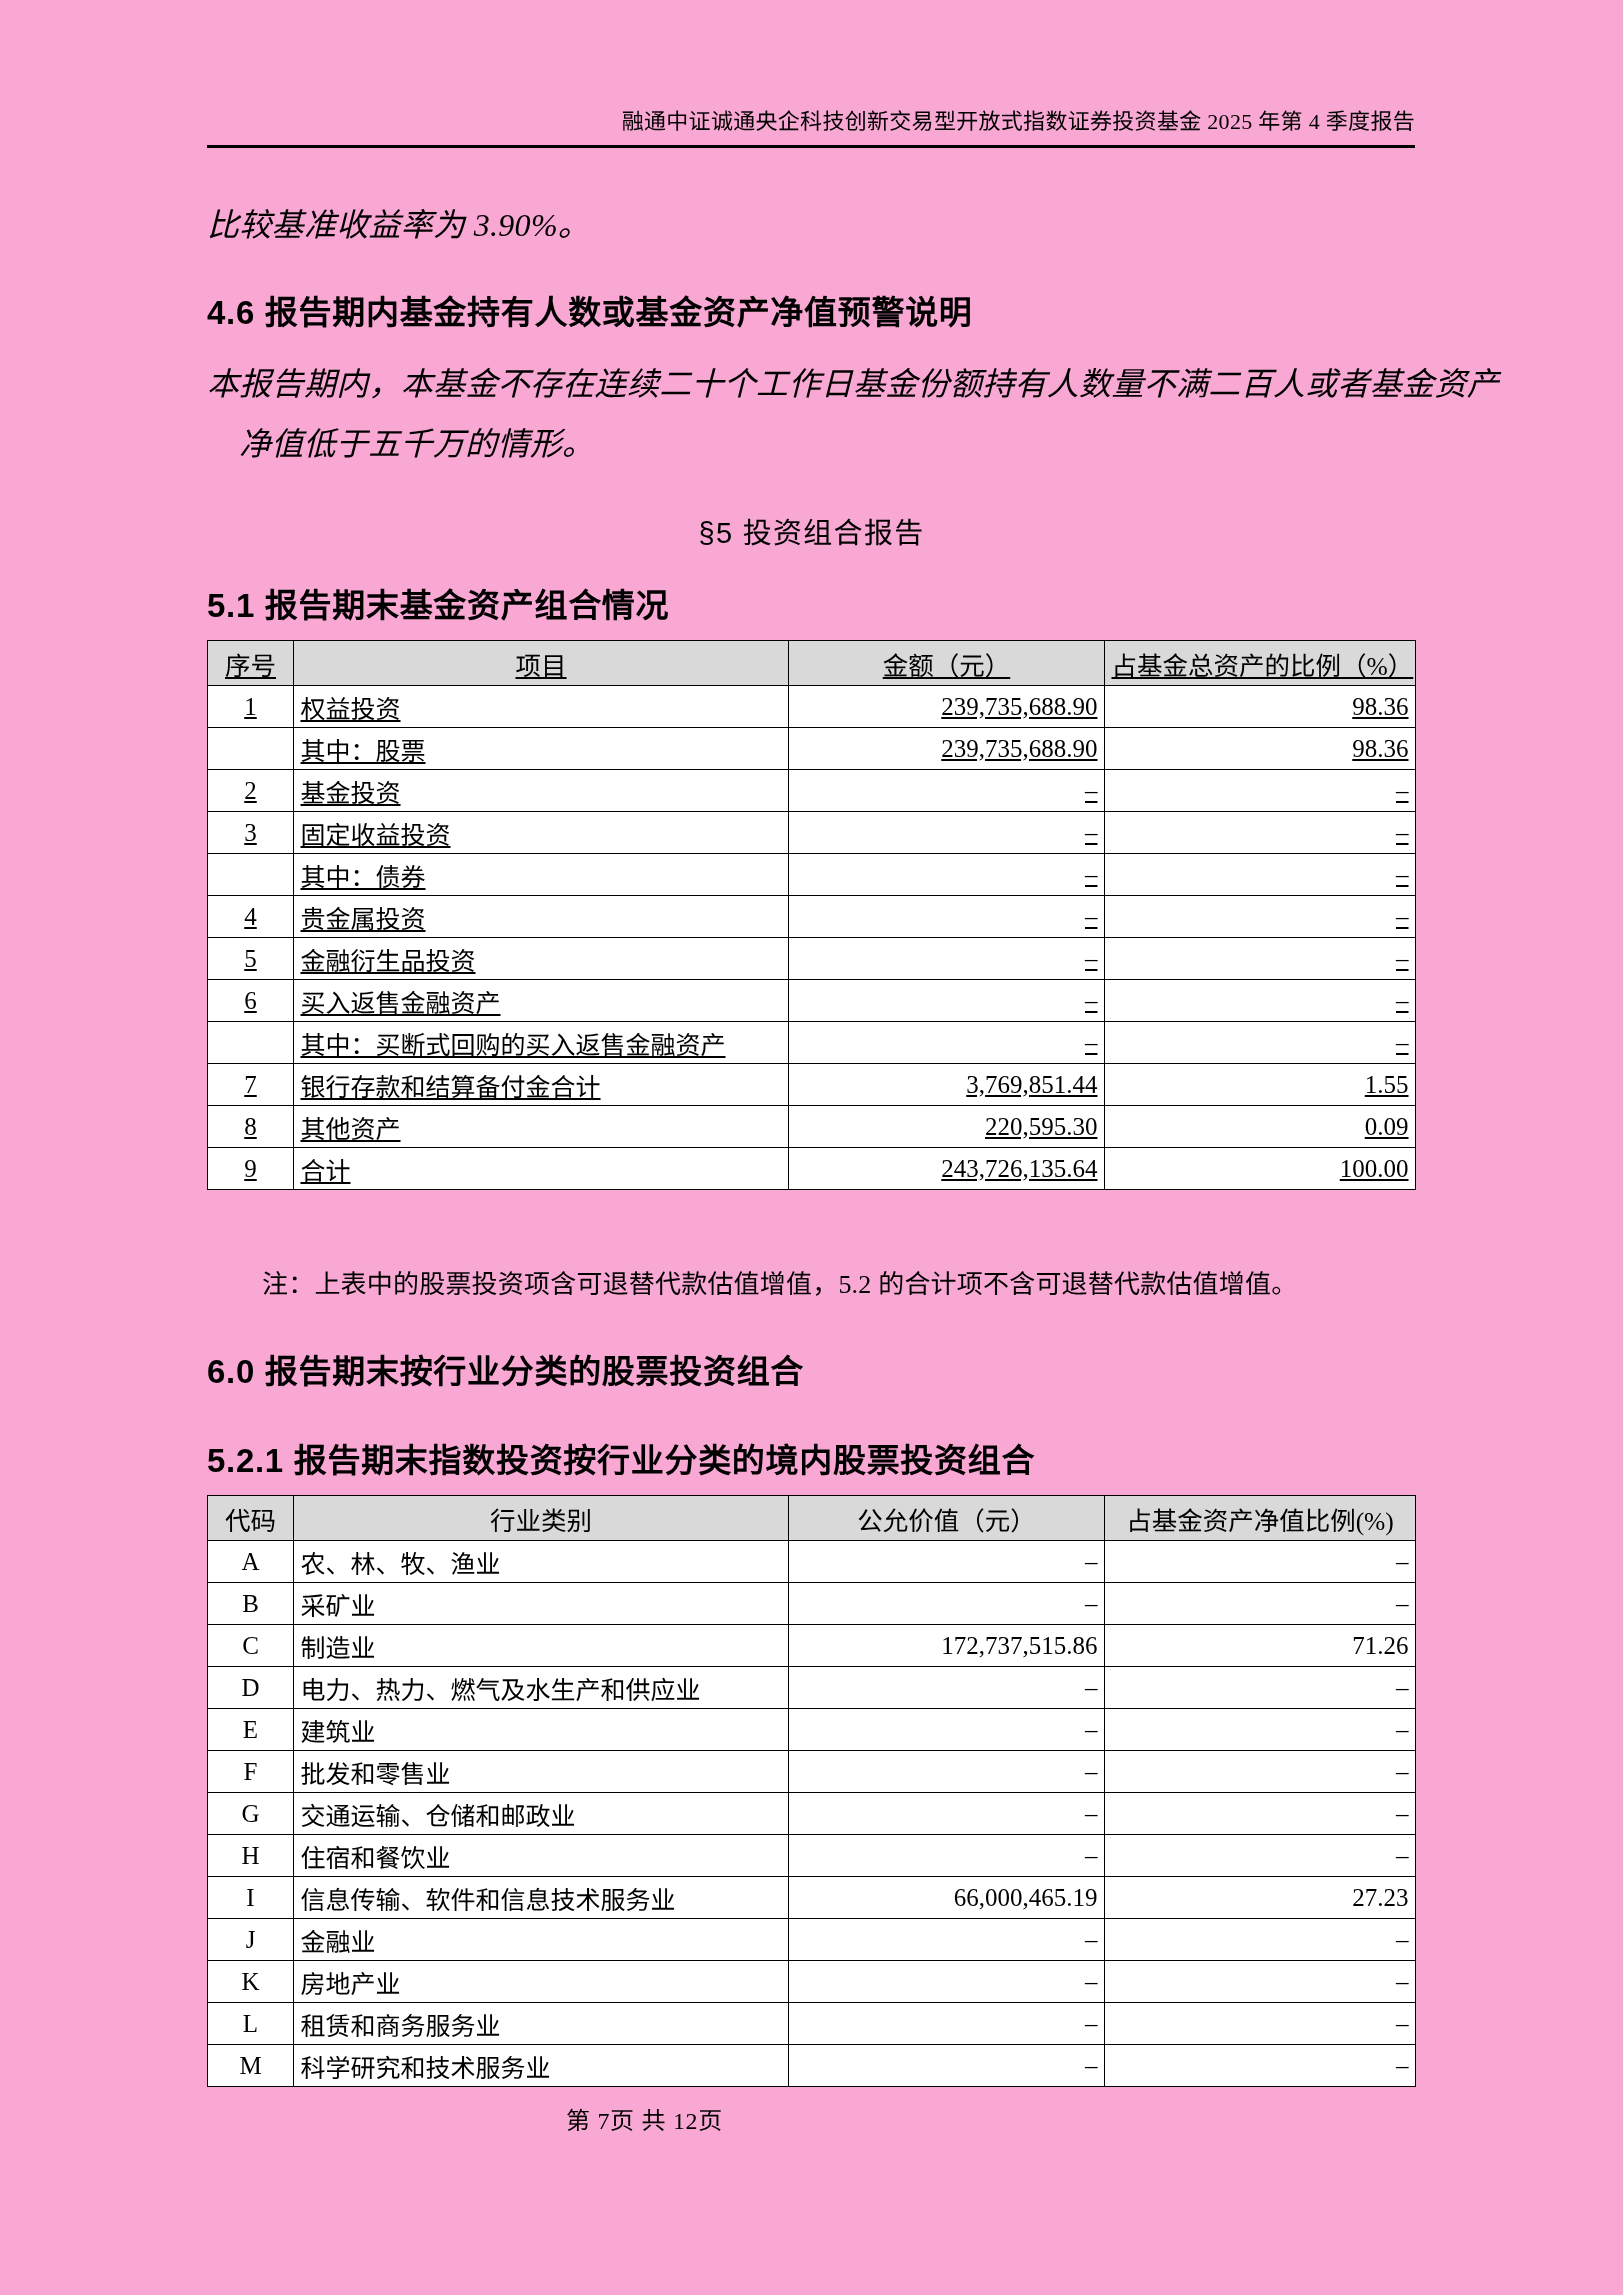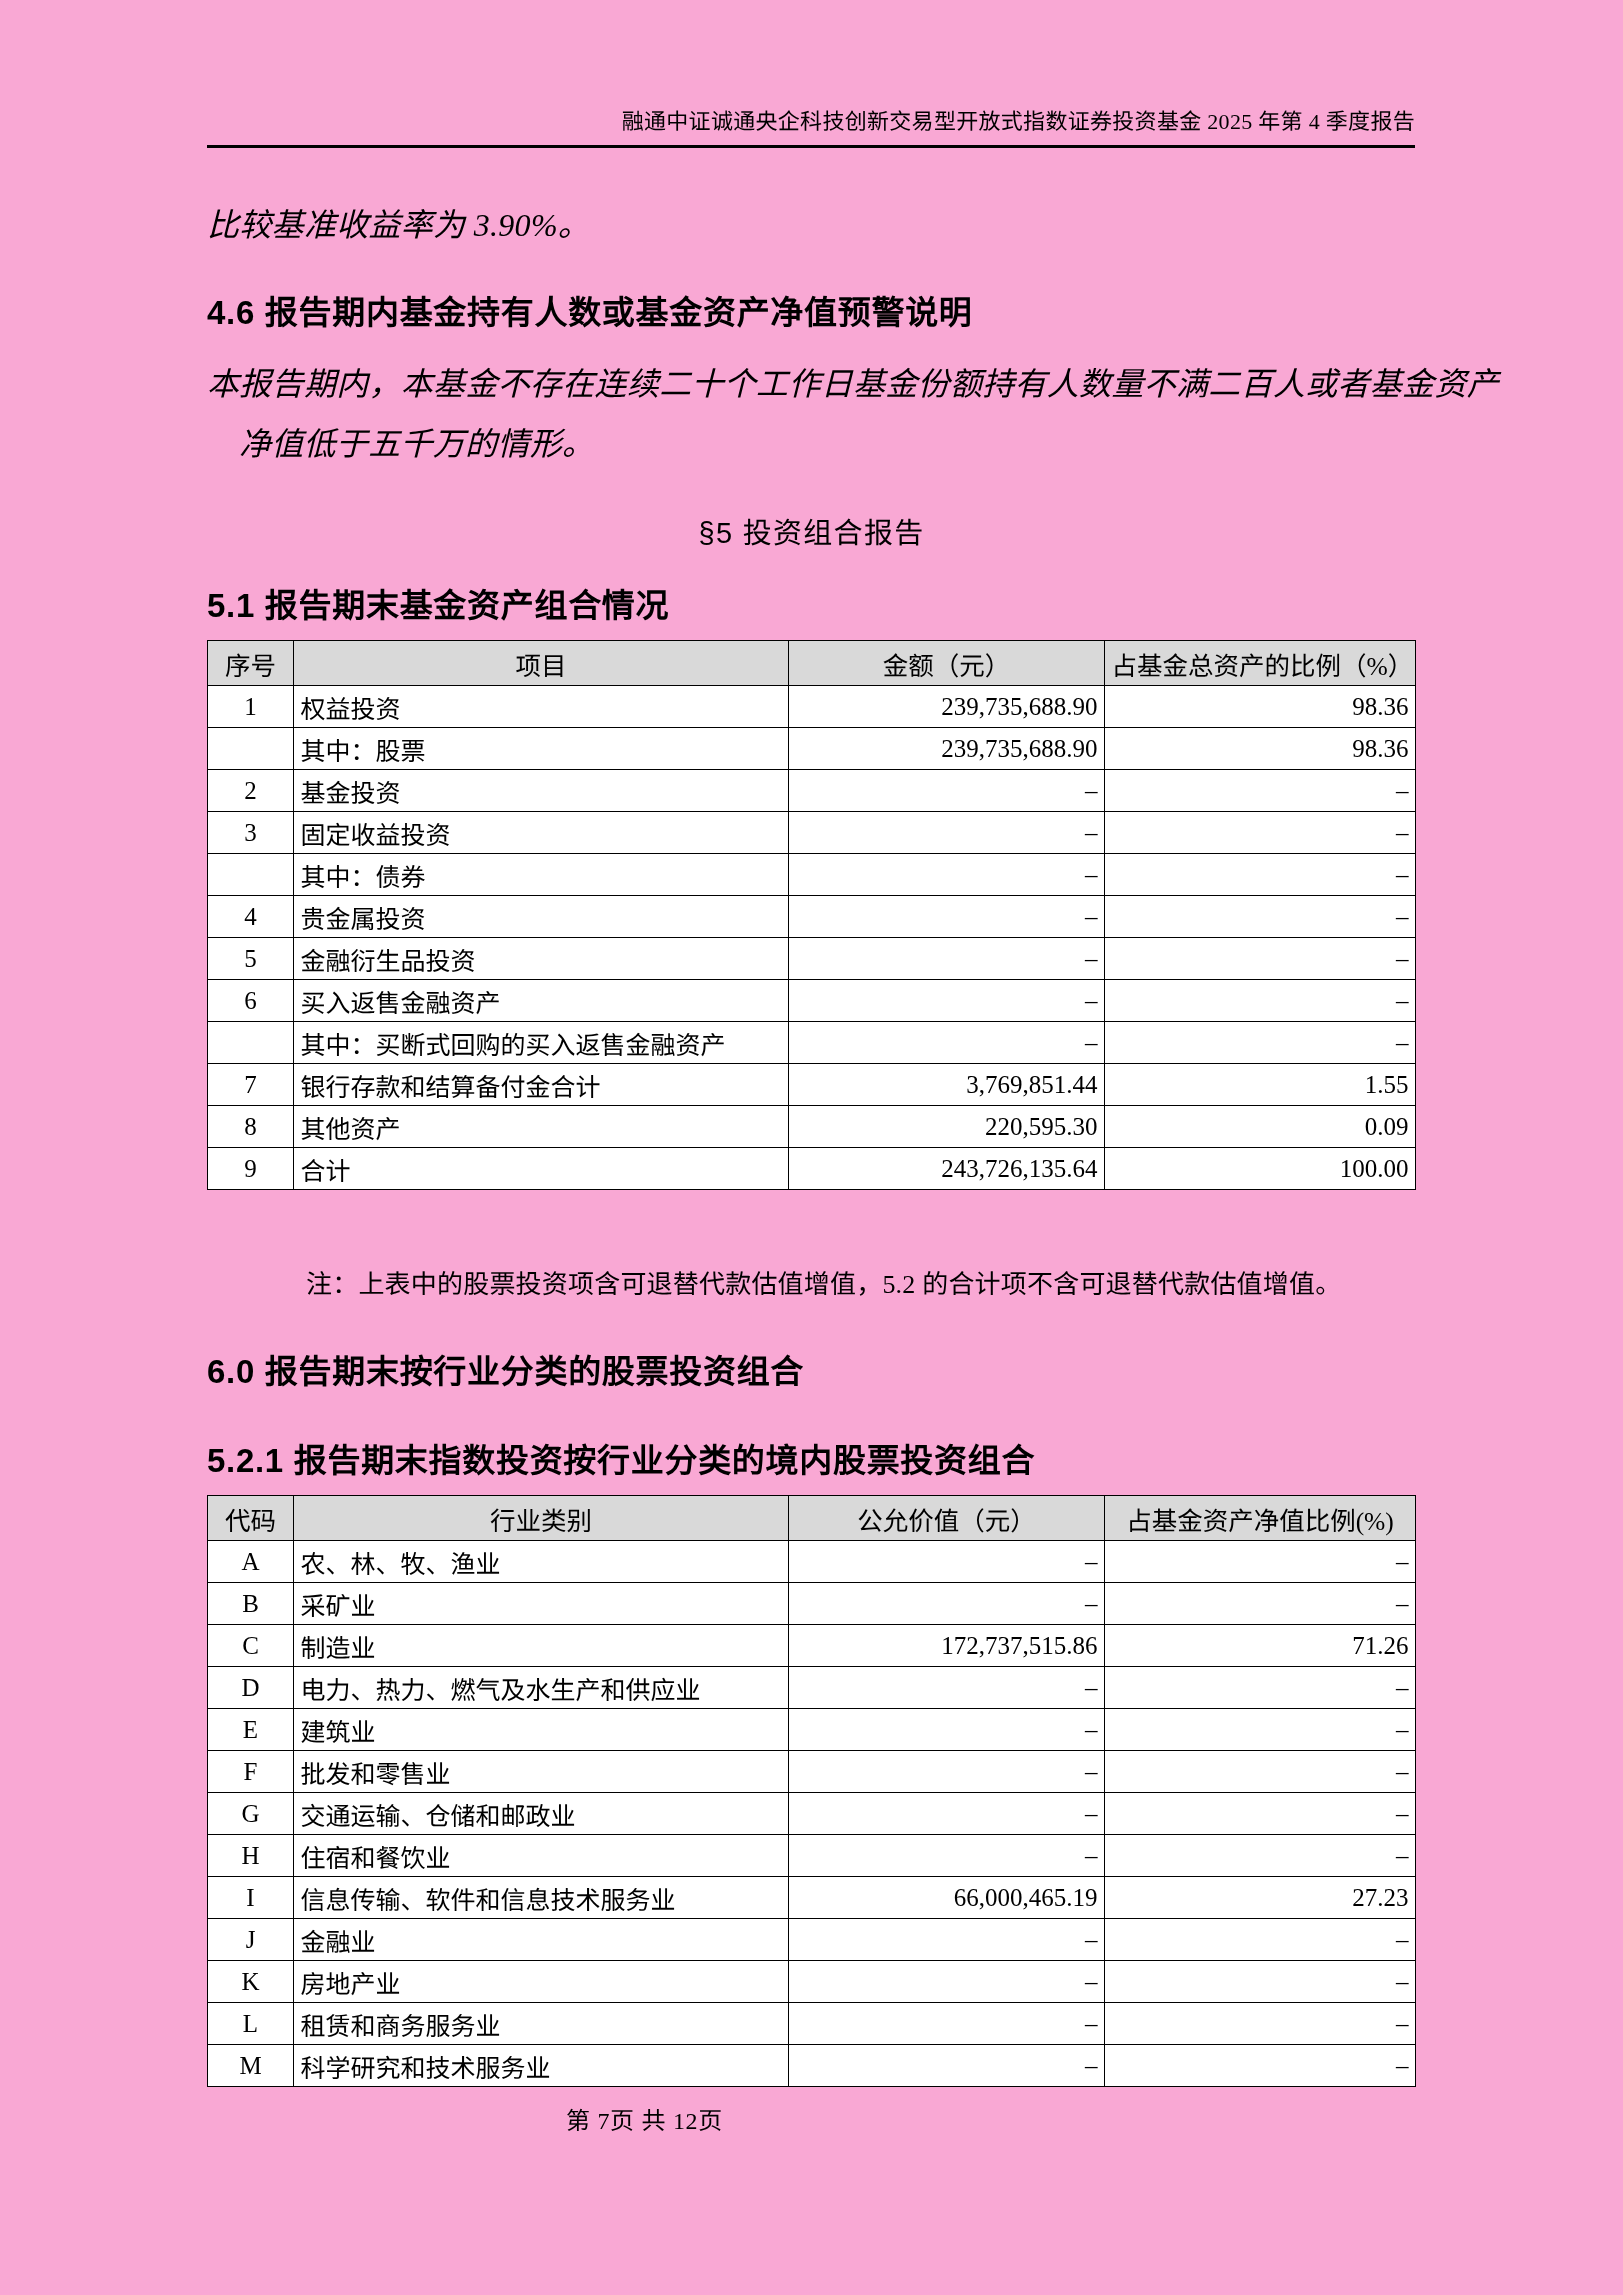--- a/index.html
+++ b/index.html
@@ -98,21 +98,20 @@
   .c-right { text-align: right; padding-right: 9.2px; }
   .indent1 { padding-left: 22px; }
   .indent2 { padding-left: 68px; }
 
   
   .note-line {
     position: absolute;
     font-size: 26px;
     white-space: nowrap;
     letter-spacing: 0.2px;
-    margin-left: 44px;
   }
 
   
   .page-footer {
     position: absolute;
     left: 0;
     width: 1289px;
     text-align: center;
     font-size: 24px;
     letter-spacing: 0.7px;
@@ -130,21 +129,21 @@
 
   <div class="h2" style="left:207px; top:296px;">4.6 报告期内基金持有人数或基金资产净值预警说明</div>
 
   <div class="body-line" style="left:207px; top:368px;">本报告期内，本基金不存在连续二十个工作日基金份额持有人数量不满二百人或者基金资产</div>
   <div class="body-line" style="left:207px; top:428px;margin-left:32px;">净值低于五千万的情形。</div>
 
   <div class="h1-center" style="top:509px;">§5 投资组合报告</div>
 
   <div class="h2" style="left:207px; top:589px;">5.1 报告期末基金资产组合情况</div>
 
-  <table class="doc-table" id="asset-table" style="left:207px; top:640px; width:1208px;">
+  <table class="doc-table" id="asset-table" style="left:207px; top:640px; width:1208px;text-decoration:underline;">
     <colgroup>
       <col style="width:86px">
       <col style="width:495px">
       <col style="width:316px">
       <col style="width:311px">
     </colgroup>
     <thead>
       <tr>
         <th>序号</th>
         <th>项目</th>

